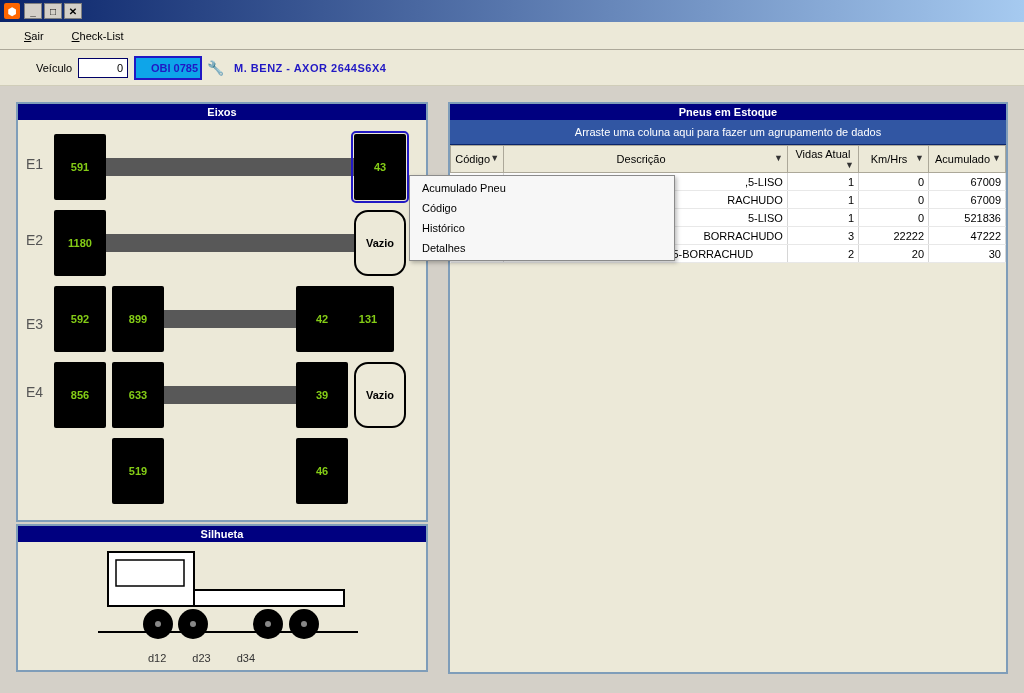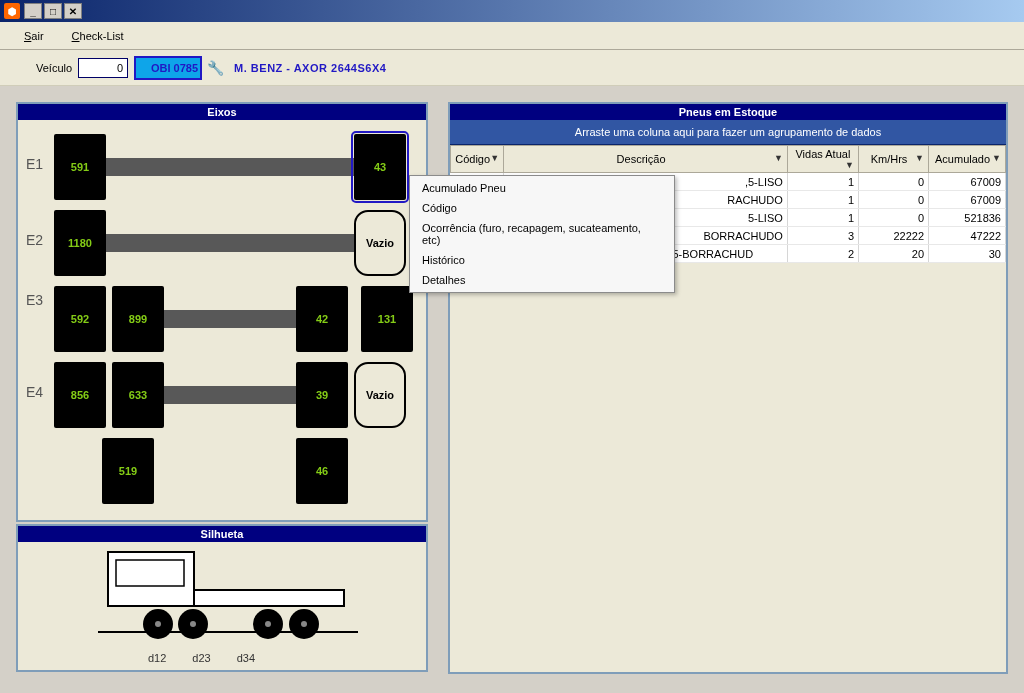--- a/index.html
+++ b/index.html
@@ -109,61 +109,60 @@
 
         <div class="axle-label" style="top:112px;">E2</div>
         <div class="bar" style="top:114px; left:84px; width:252px;"></div>
         <div class="tire" style="top:90px; left:36px;">
             <span>1180</span>
           </div>
         <div class="slot" style="top:90px; left:336px;">
             <span>Vazio</span>
           </div>
 
-        <div class="axle-label" style="top:172px;">E3</div>
+        <div class="axle-label" style="top:196px;">E3</div>
         <div class="bar" style="top:190px; left:138px; width:144px;"></div>
         <div class="tire" style="top:166px; left:36px;">
             <span>592</span>
           </div>
         <div class="tire" style="top:166px; left:94px;">
             <span>899</span>
           </div>
         <div class="tire" style="top:166px; left:278px;">
             <span>42</span>
           </div>
-        <div class="tire" style="top:166px; left:343px;">
+        <div class="tire" style="top:166px; left:324px;">
             <span>131</span>
           </div>
 
         <div class="axle-label" style="top:264px;">E4</div>
         <div class="bar" style="top:266px; left:138px; width:144px;"></div>
         <div class="tire" style="top:242px; left:36px;justify-content:center;">
             <span>856</span>
           </div>
         <div class="tire" style="top:242px; left:94px;">
             <span>633</span>
           </div>
         <div class="tire" style="top:242px; left:278px;">
             <span>39</span>
           </div>
         <div class="slot" style="top:242px; left:336px;">
             <span>Vazio</span>
           </div>
 
-        <div class="tire" style="top:318px; left:84px;">
+        <div class="tire" style="top:318px; left:94px;">
             <span>519</span>
           </div>
         <div class="tire" style="top:318px; left:278px;">
             <span>46</span>
           </div>
 
         <div class="ctxmenu">
           <div class="mi">Acumulado Pneu</div>
           <div class="mi">Código</div>
-          <div class="mi">Ocorrência (furo, recapagem, sucateamento, etc)</div>
           <div class="mi">Histórico</div>
           <div class="mi">Detalhes</div>
         </div>
       </div>
     </div>
 
     <div class="panel silh-panel">
       <div class="panel-title">Silhueta</div>
       <div class="silh-canvas">
         <svg class="truck-svg" width="260" height="100" viewBox="0 0 260 100">

